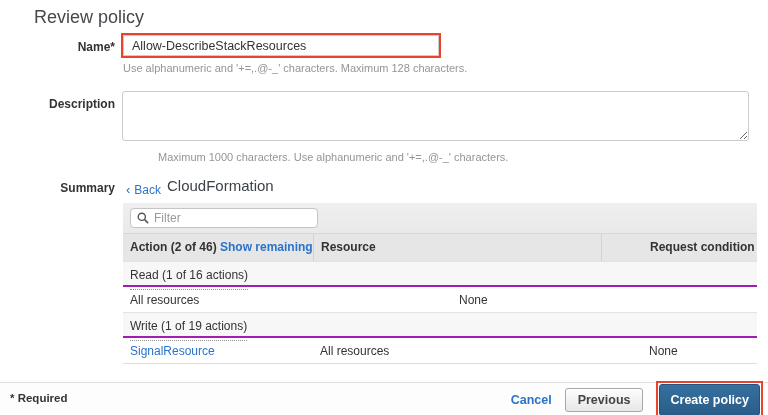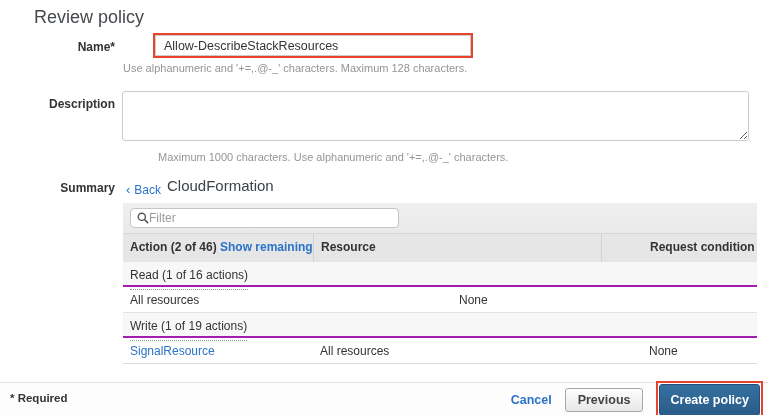--- a/index.html
+++ b/index.html
@@ -22,21 +22,20 @@
   }
   .help-text {
     position:absolute; left:123px;
     font-size:11px; color:#959595;
   }
   
   .name-anno {
     position:absolute; left:121px; top:33px; width:320px; height:25px;
     border:2px solid #e8432c;
     background:#fdba74;
-    margin-left:32px;
   }
   .name-anno input {
     width:100%; height:100%;
     border:1px solid #ccc;
     padding:0 8px;
     font-family:"Liberation Sans", sans-serif;
     font-size:12.5px; color:#333;
     outline:none;
   }
   
@@ -60,23 +59,23 @@
   
   .policy-table {
     position:absolute; left:123px; top:203px; width:634px;
     border-bottom:1px solid #dcdcdc;
   }
   .filter-band {
     height:30px; background:linear-gradient(#efefef,#e9e9e9);
     padding:5px 7px;
   }
   .filter-box {
-    width:269px; height:20px; background:#fff;
+    width:188px; height:20px; background:#fff;
     border:1px solid #c5c5c5; border-radius:4px;
-    display:flex; align-items:center; padding:0 6px; 
+    display:flex; align-items:center; padding:0 6px; gap:5px;
   }
   .filter-box input {
     border:none; outline:none; flex:1; font-family:"Liberation Sans", sans-serif;
     font-size:12px; color:#333; background:transparent;
   }
   .filter-box input::placeholder { color:#9a9a9a; }
   .thead {
     display:flex; height:28px; background:#e6e6e6;
     border-top:1px solid #d6d6d6;
     font-weight:bold;

